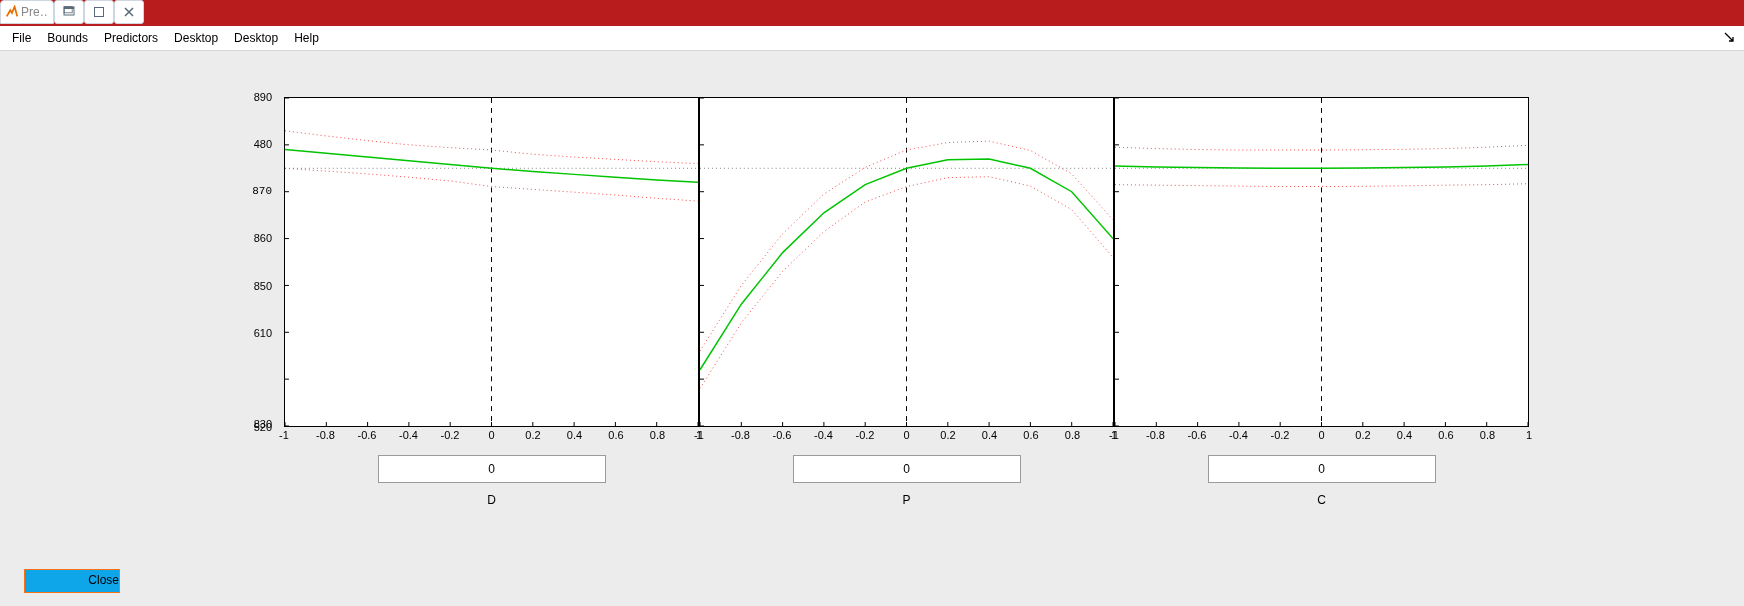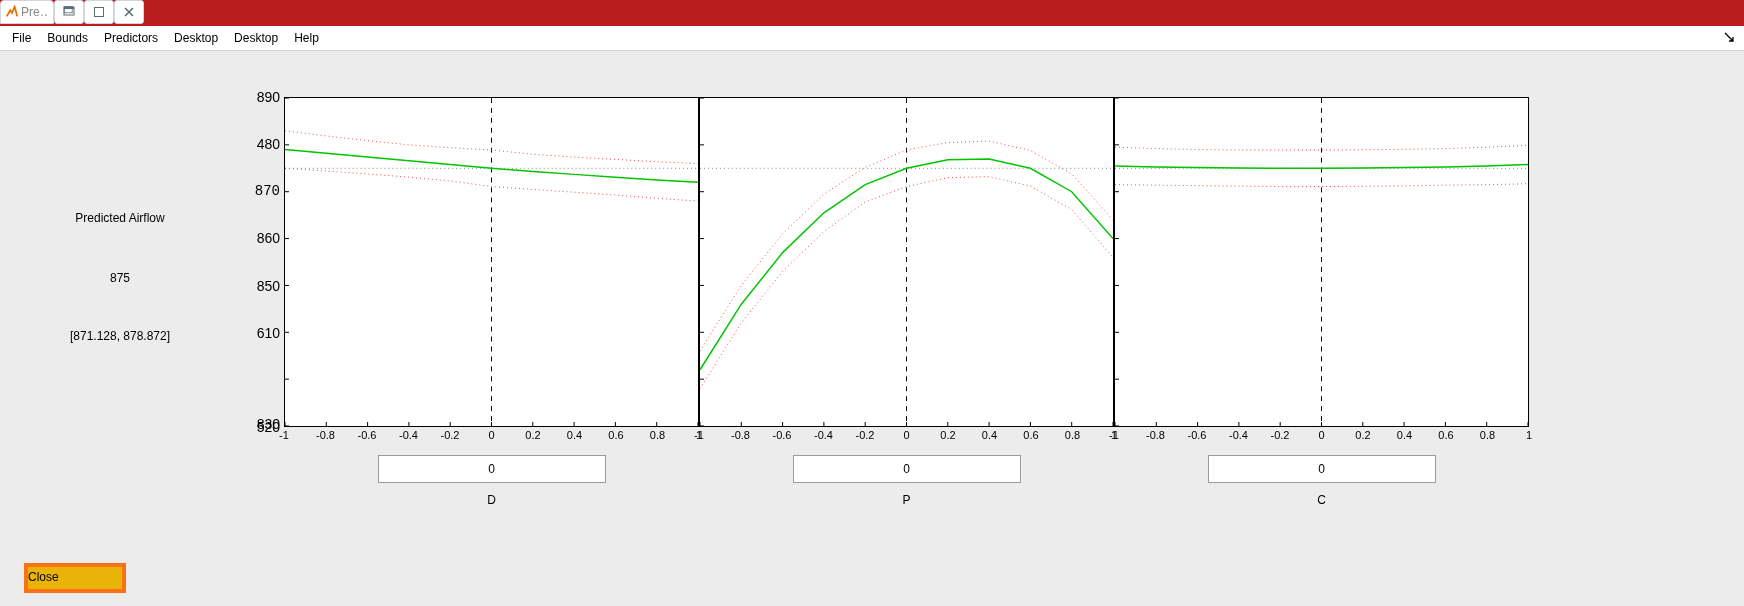--- a/index.html
+++ b/index.html
@@ -93,46 +93,46 @@
   }
   .left-panel .lbl { margin-top: 110px; font-size: 12px; }
   .left-panel .val { margin-top: 46px; font-size: 12px; }
   .left-panel .ci  { margin-top: 44px; font-size: 12px; }
   .close-btn {
     position: absolute;
     left: 24px;
     bottom: 14px;
     width: 94px;
     height: 22px;
-    background: #eab308;
-    border: 4px solid #f97316;
-    font-size: 12px;
-    text-align: left;
+    background: #0ea5e9;
+    border: 1px solid #f97316;
+    font-size: 12px;
+    text-align: right;
     line-height: 20px;
   }
   
   .plot-area {
     position: absolute;
     left: 240px;
     top: 46px;
     width: 1480px;
     height: 510px;
   }
   .ylabels {
     position: absolute;
     left: 0;
     top: 0;
     width: 44px;
     height: 330px;
   }
   .ylabels span {
     position: absolute;
-    right: 4px;
+    right: 12px;
     transform: translateY(-50%);
-    font-size: 14px;
+    font-size: 11px;
   }
   .panels {
     position: absolute;
     left: 44px;
     top: 0;
     display: flex;
   }
   .panel {
     width: 415px;
     margin-right: 0;
@@ -243,25 +243,20 @@
   <div class="spacer"></div>
   <div class="dock-icon">
     <svg width="10" height="10" viewBox="0 0 10 10">
         <path d="M1 1 L9 9 M5 9 L9 9 L9 5" stroke="#000" stroke-width="1.3" fill="none"></path>
       </svg>
   </div>
 </div>
 
 <div class="content">
 
-  <div class="left-panel">
-    <div class="lbl">Predicted Airflow</div>
-    <div class="val">875</div>
-    <div class="ci">[871.128, 878.872]</div>
-  </div>
 
   <div class="close-btn">Close</div>
 
   <div class="plot-area">
 
     <div class="ylabels" id="ylabels">
         <span style="top: 330px;">520</span>
         <span style="top: 282.857px; margin-top: 44px;">830</span>
         <span style="top: 235.714px;">610</span>
         <span style="top: 188.571px;">850</span>

